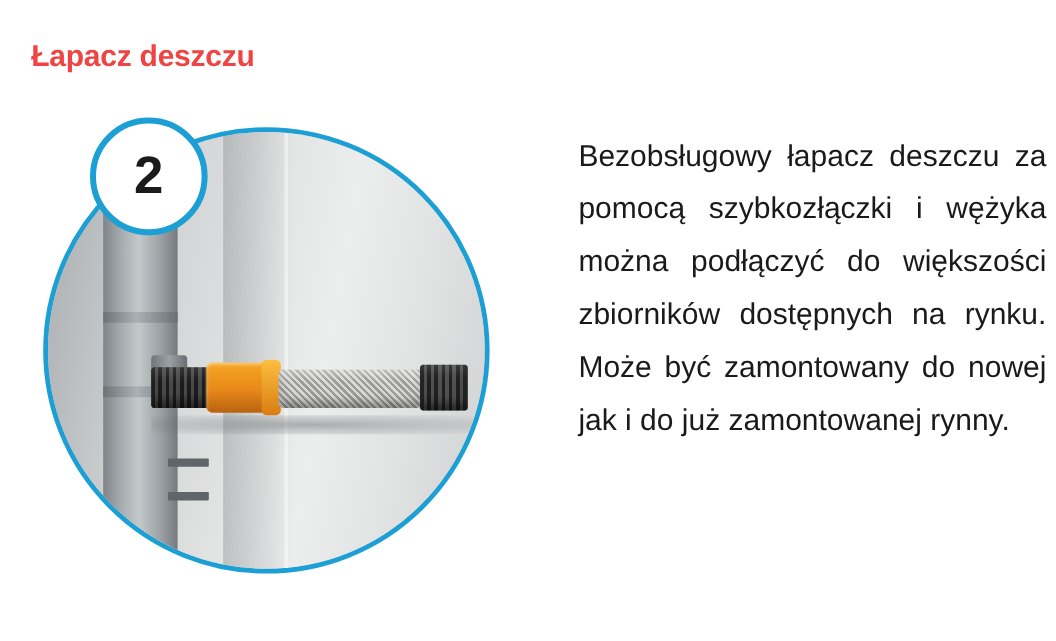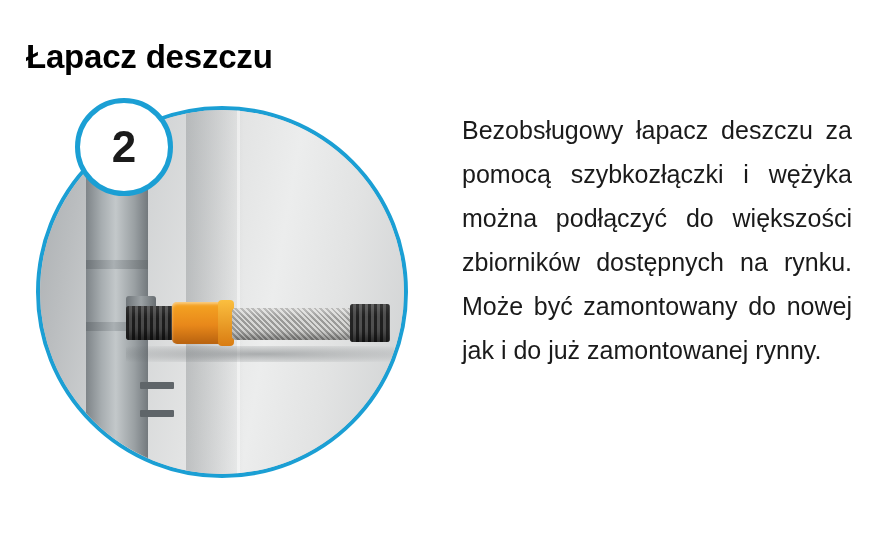--- a/index.html
+++ b/index.html
@@ -16,23 +16,23 @@
   .page {
     position: relative;
     width: 880px;
     height: 534px;
     background: #ffffff;
   }
   .page-title {
     position: absolute;
     left: 26px;
     top: 16px;
-    font-size: 33px;
+    font-size: 25px;
     font-weight: bold;
-    color: #000000;
+    color: #ef4444;
     letter-spacing: -0.2px;
   }
 
   
   .photo-wrap {
     position: absolute;
     left: 36px;
     top: 106px;
     width: 380px;
     height: 380px;
@@ -206,21 +206,21 @@
   .step-number {
     font-size: 44px;
     font-weight: bold;
     color: #1b1b1b;
     line-height: 1;
   }
 
   
   .body-text {
     position: absolute;
-    left: 462px;
+    left: 482px;
     top: 108px;
     width: 390px;
     font-size: 25px;
     line-height: 44px;
     color: #1a1a1a;
     text-align: justify;
   }
   .body-text p {
     margin: 0;
   }

